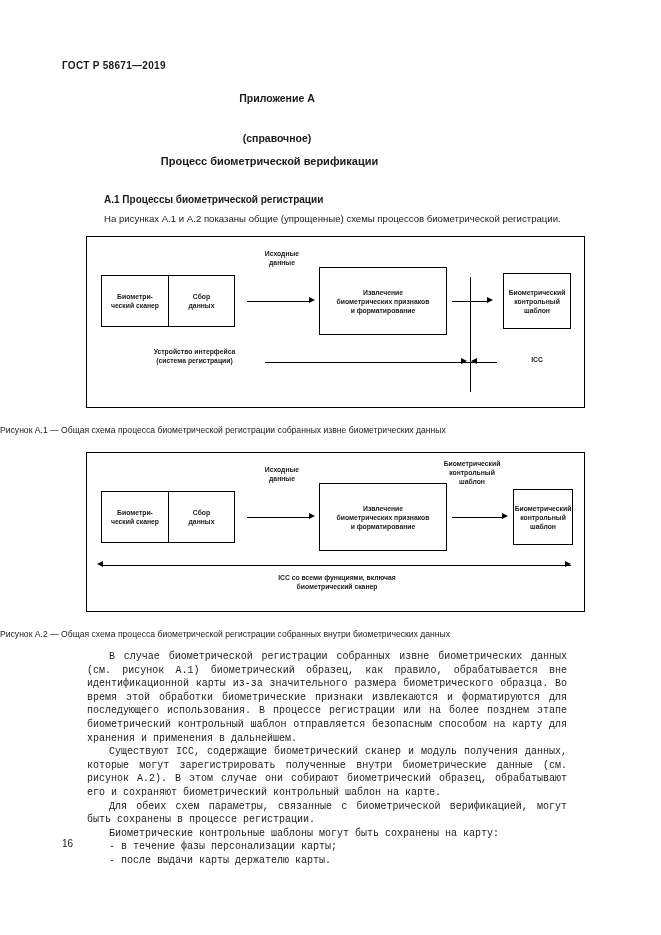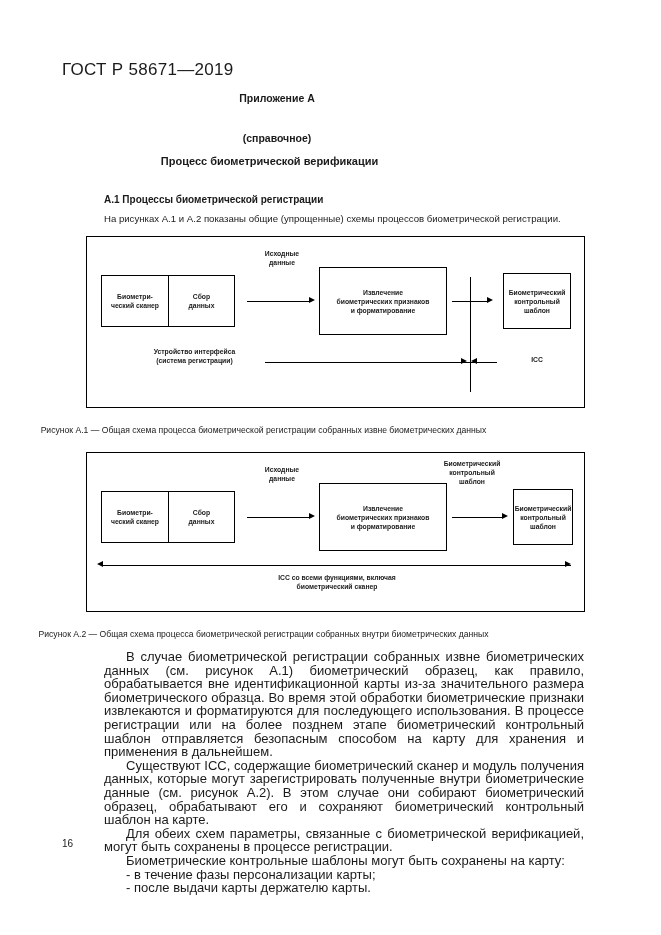--- a/index.html
+++ b/index.html
@@ -17,22 +17,22 @@
     height: 935px;
     background: #ffffff;
     overflow: hidden;
   }
 
   
   .doc-header {
     position: absolute;
     left: 62px;
     top: 60px;
-    font-size: 17px;
-    font-weight: normal;
+    font-size: 10px;
+    font-weight: bold;
     letter-spacing: 0.3px;
   }
 
   
   .annex-block {
     position: absolute;
     left: 0;
     top: 90px;
     width: 554px;
     text-align: center;
@@ -127,35 +127,35 @@
   .vline {
     position: absolute;
     width: 0;
     border-left: 1.3px solid #000;
   }
 
   .fig-caption {
     position: absolute;
     width: 527px;
     left: 0;
-    text-align: center;
     font-size: 8.6px;
     line-height: 12px;
   }
   #caption1 { top: 424px; }
   #caption2 { top: 628px; }
 
   
   .body-text {
     position: absolute;
-    left: 104px;
+    left: 87px;
     width: 480px;
-    font-size: 13px;
+    font-size: 10px;
     line-height: 13.6px;
     text-align: justify;
+    font-family: Liberation Mono, monospace;
   }
   .body-text p {
     margin: 0;
     text-indent: 22px;
   }
   .body-text p.dash { text-indent: 22px; }
   .ital { font-style: italic; }
 
   .page-number {
     position: absolute;

